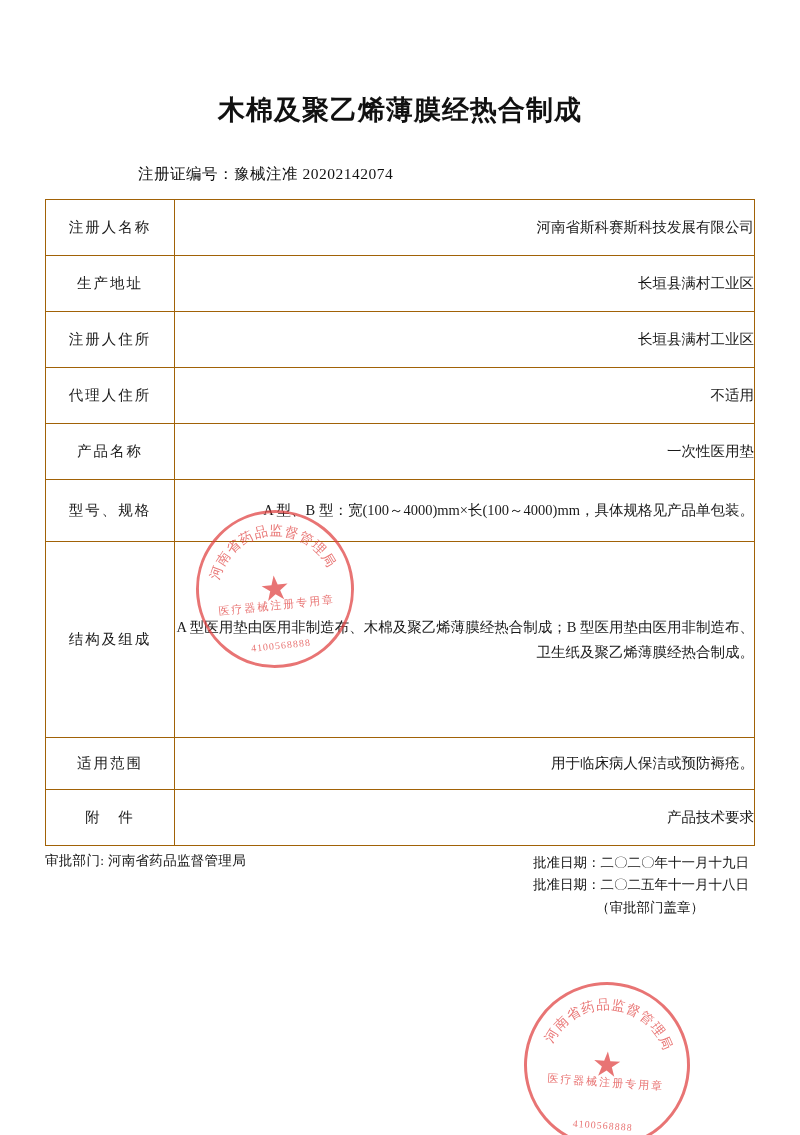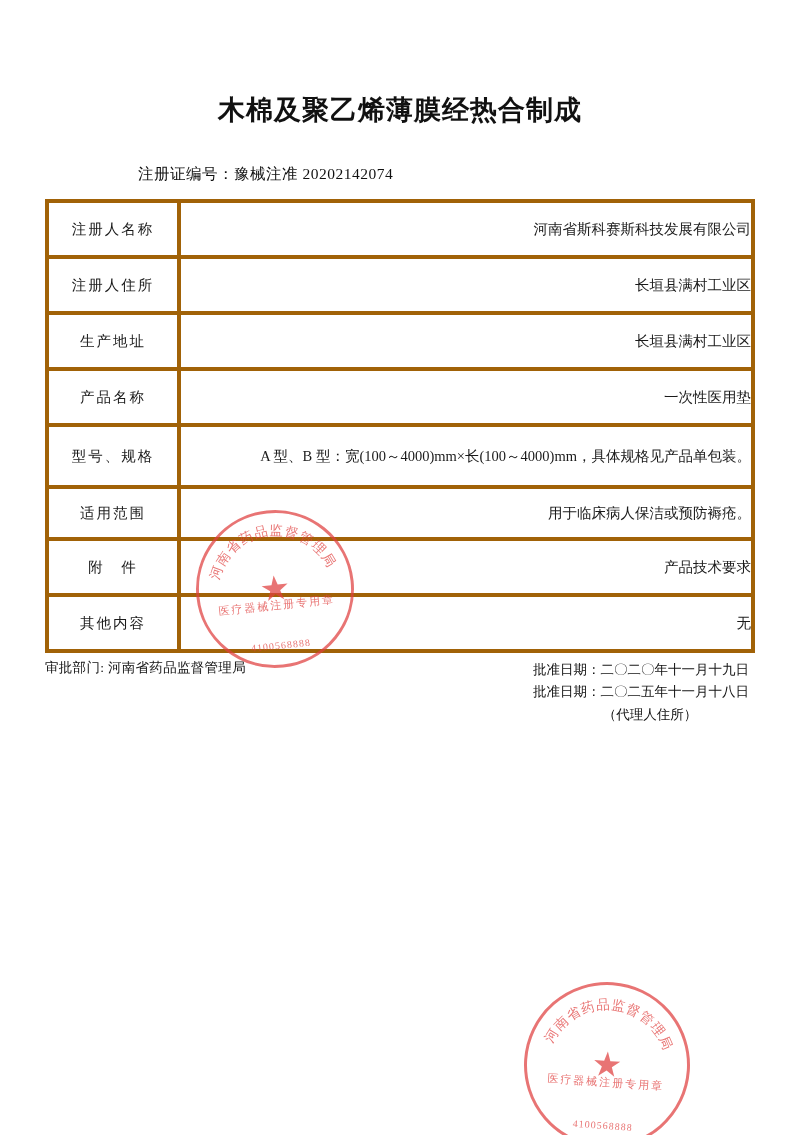--- a/index.html
+++ b/index.html
@@ -37,21 +37,21 @@
     color: #111;
     letter-spacing: 0.5px;
   }
   table.cert {
     border-collapse: collapse;
     margin: 14px auto 0 auto;
     width: 710px;
     table-layout: fixed;
   }
   table.cert td {
-    border: 4px solid #a16207;
+    border: 1px solid #a16207;
     padding: 0;
     vertical-align: middle;
     font-size: 14.5px;
     line-height: 1.7;
   }
   td.label {
     width: 128px;
     text-align: center;
     letter-spacing: 2px;
     padding: 6px 4px;
@@ -165,56 +165,60 @@
   <div class="doc-title">木棉及聚乙烯薄膜经热合制成</div>
   <div class="doc-subtitle">注册证编号：豫械注准 20202142074</div>
 
   <table class="cert">
     <tbody>
       <tr class="r-h1">
         <td class="label">注册人名称</td>
         <td class="value">河南省斯科赛斯科技发展有限公司</td>
       </tr>
       <tr class="r-h1">
+        <td class="label">生产地址</td>
+        <td class="value">长垣县满村工业区</td>
+      </tr>
+      <tr class="r-h1">
         <td class="label">注册人住所</td>
         <td class="value">长垣县满村工业区</td>
       </tr>
       <tr class="r-h1">
-        <td class="label">生产地址</td>
-        <td class="value">长垣县满村工业区</td>
+        <td class="label">代理人住所</td>
+        <td class="value">不适用</td>
       </tr>
       <tr class="r-h1">
         <td class="label">产品名称</td>
         <td class="value">一次性医用垫</td>
       </tr>
       <tr class="r-model">
         <td class="label">型号、规格</td>
         <td class="value value-multi">A 型、B 型：宽(100～4000)mm×长(100～4000)mm，具体规格见产品单包装。</td>
       </tr>
+      <tr class="r-struct">
+        <td class="label">结构及组成</td>
+        <td class="value value-multi">A 型医用垫由医用非制造布、木棉及聚乙烯薄膜经热合制成；B 型医用垫由医用非制造布、卫生纸及聚乙烯薄膜经热合制成。</td>
+      </tr>
       <tr class="r-scope">
         <td class="label">适用范围</td>
         <td class="value">用于临床病人保洁或预防褥疮。</td>
       </tr>
       <tr class="r-h2">
         <td class="label">附　件</td>
         <td class="value">产品技术要求</td>
-      </tr>
-      <tr class="r-h2">
-        <td class="label">其他内容</td>
-        <td class="value">无</td>
       </tr>
     </tbody>
   </table>
 
   <div class="footer">
     <div class="footer-left">审批部门: 河南省药品监督管理局</div>
     <div class="footer-right">
       <div>批准日期：二〇二〇年十一月十九日</div>
       <div>批准日期：二〇二五年十一月十八日</div>
-      <div class="seal-note">（代理人住所）</div>
+      <div class="seal-note">（审批部门盖章）</div>
     </div>
   </div>
 
   <div class="seal seal-1">
     <svg class="seal-arc" viewBox="0 0 152 152">
       <defs>
         <path id="arcpath1" d="M 18,80 A 58,58 0 0 1 134,80" fill="none"></path>
       </defs>
       <text>
         <textPath href="#arcpath1" startOffset="50%" text-anchor="middle">河南省药品监督管理局</textPath>

